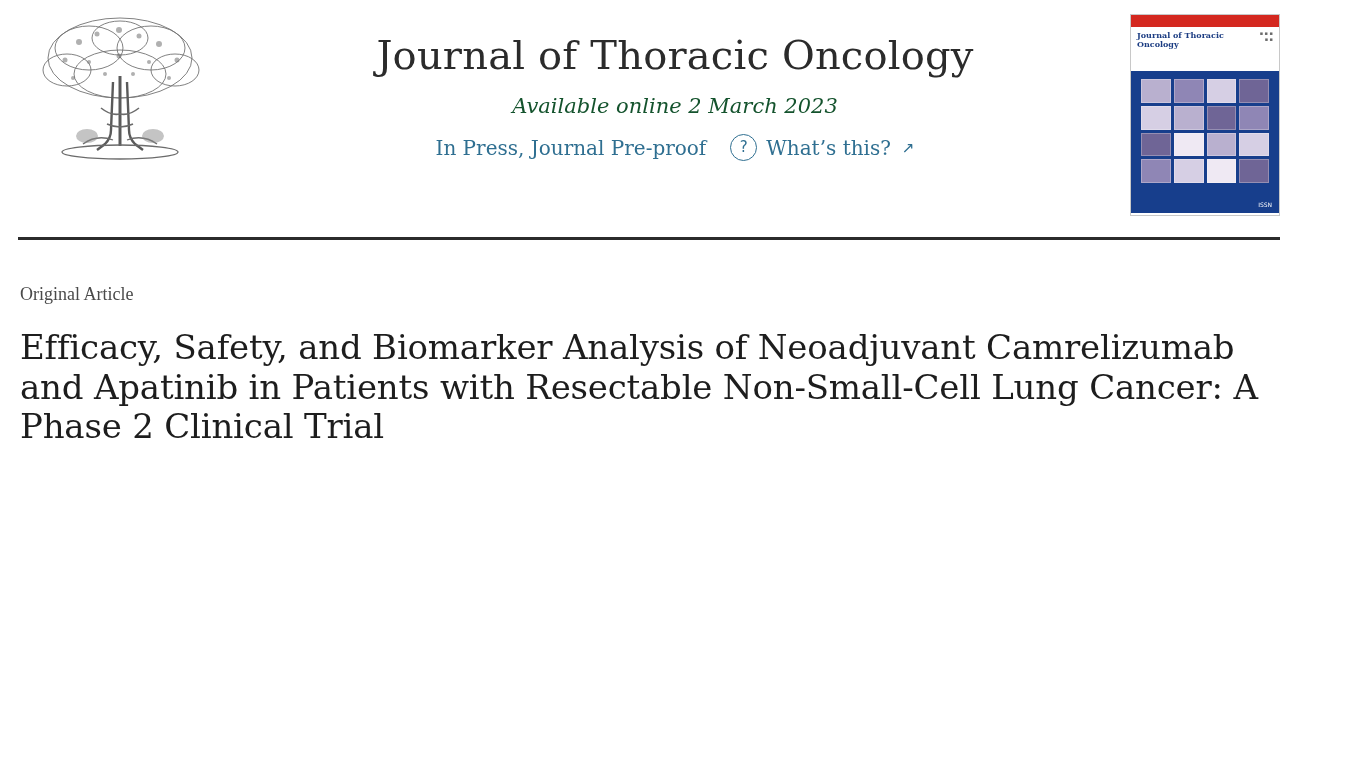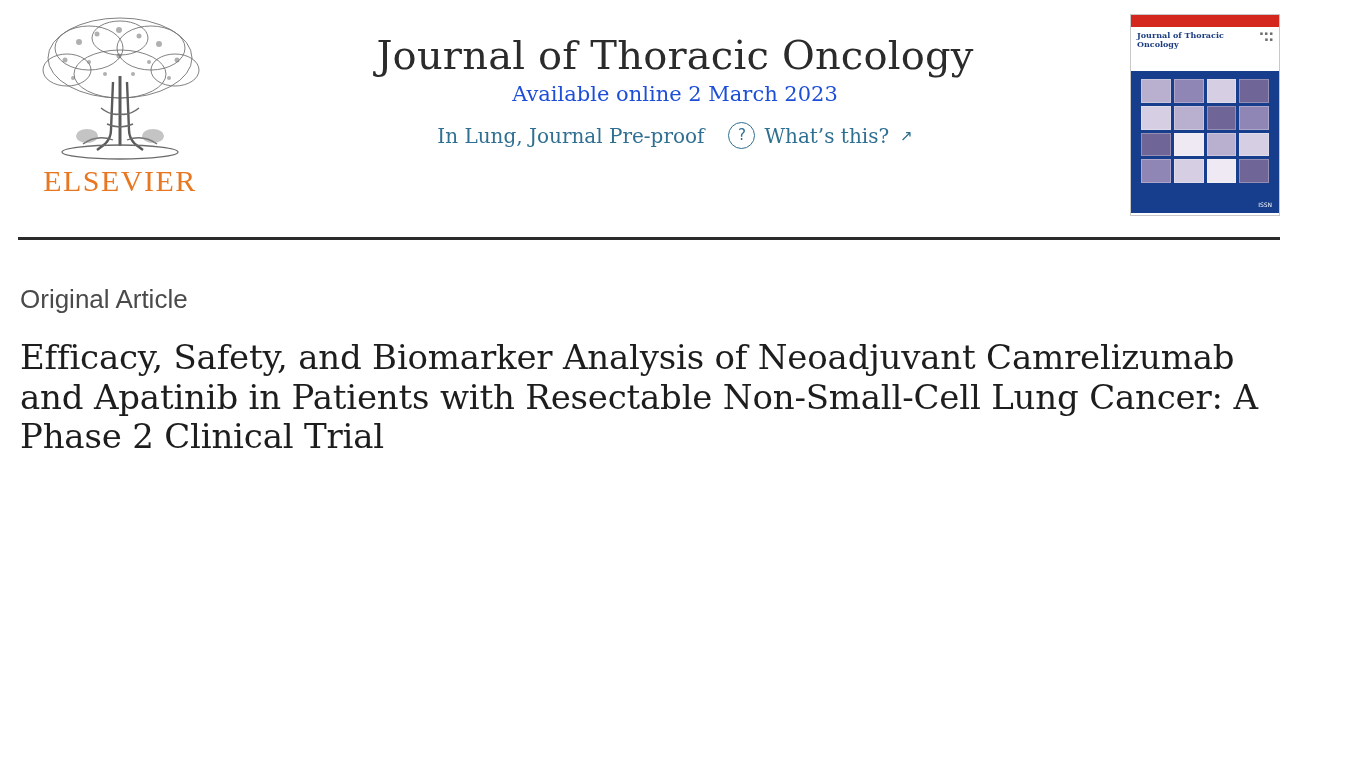--- a/index.html
+++ b/index.html
@@ -67,24 +67,25 @@
   .journal-title {
     font-family: "DejaVu Serif", serif;
     font-size: 40px;
     font-weight: 400;
     color: #2b2b2b;
     letter-spacing: 0.2px;
     line-height: 1.15;
   }
 
   .journal-availability {
-    margin-top: 4px;
+    margin-top: 16px;
     font-family: "DejaVu Serif", serif;
     font-size: 21px;
-    color: #1d4ed8;
+    color: #14532d;
+    font-style: italic;
   }
 
   .journal-status-row {
     margin-top: 16px;
     display: flex;
     align-items: center;
     justify-content: center;
     gap: 24px;
     font-family: "DejaVu Serif", serif;
     font-size: 20px;
@@ -208,22 +209,22 @@
     height: 3px;
     background: #2b2b2b;
   }
 
   
   .article {
     padding: 62px 70px 0 20px;
   }
 
   .article-type {
-    font-family: Liberation Sans, sans-serif;
-    font-size: 26px;
+    font-family: Liberation Serif, serif;
+    font-size: 18px;
     color: #4a4a4a;
     margin-bottom: 22px;
   }
 
   .article-title {
     font-family: "DejaVu Serif", serif;
     font-size: 34px;
     line-height: 1.17;
     font-weight: 400;
     color: #1d1d1d;
@@ -278,28 +279,27 @@
             <path d="M56 132 q14 -10 30 -4"></path>
             <path d="M130 132 q-14 -10 -30 -4"></path>
             <ellipse cx="93" cy="140" rx="58" ry="7"></ellipse>
           </g>
           <g fill="#8a8a8a" opacity="0.5">
             <ellipse cx="60" cy="124" rx="11" ry="7"></ellipse>
             <ellipse cx="126" cy="124" rx="11" ry="7"></ellipse>
           </g>
         </svg>
       </div>
-      <div class="publisher-name">ELSEVIER</div>
     </div>
 
     <div class="journal-center">
       <div class="journal-title">Journal of Thoracic Oncology</div>
       <div class="journal-availability">Available online 2 March 2023</div>
       <div class="journal-status-row">
-        <span class="press-status">In Lung, Journal Pre-proof</span>
+        <span class="press-status">In Press, Journal Pre-proof</span>
         <span class="whats-this">
           <span class="q-icon">?</span>
           <span>What’s this?</span>
           <span class="ext-arrow">↗</span>
         </span>
       </div>
     </div>
 
     <div class="cover">
       <div class="cover-top-bar"></div>

